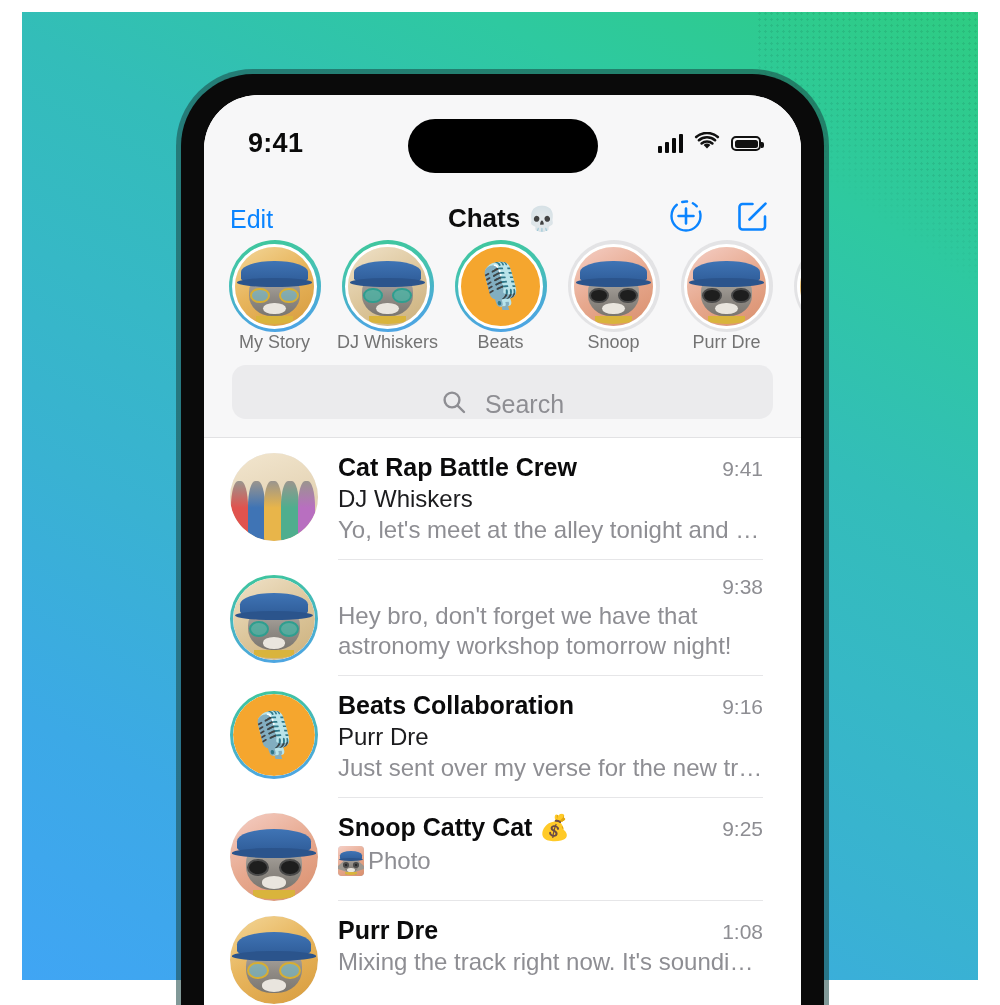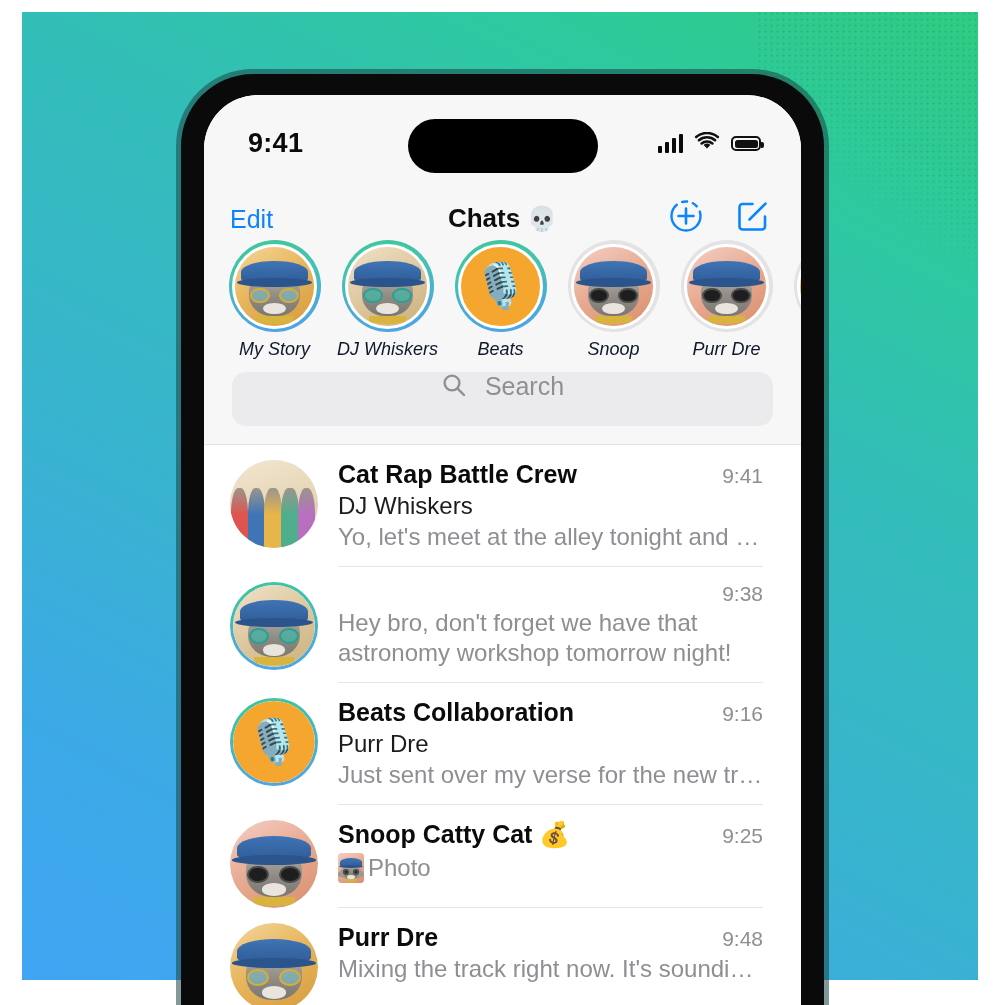--- a/index.html
+++ b/index.html
@@ -191,27 +191,25 @@
     border: 3px solid #ffffff;
     overflow: hidden;
     position: relative;
     display: flex;
     align-items: center;
     justify-content: center;
     font-size: 44px;
     background: #f1e7d4;
   }
   .story-name {
-    margin-top: 7px;
     font-size: 18px;
-    color: #0f172a;
+    color: #737373;
     white-space: nowrap;
     overflow: hidden;
     text-overflow: ellipsis;
-    font-style: italic;
   }
 
   
   .cat {
     position: absolute; inset: 0;
   }
   .cat .bg { position:absolute; inset:0; }
   .cat .head {
     position:absolute; left:18%; top:30%; width:64%; height:58%;
     background: linear-gradient(180deg,#b9b4ad 0%, #8f8a84 60%, #7a7670 100%);
@@ -259,21 +257,21 @@
 
   
   #search-wrap {
     padding: 4px 28px 18px;
   }
   #search-bar {
     height: 54px;
     background: #ebebed;
     border-radius: 14px;
     display: flex;
-    align-items: flex-start;
+    align-items: flex-end;
     justify-content: center;
     gap: 18px;
     cursor: text;
   }
   #search-placeholder {
     font-size: 25px;
     color: #8e8e93;
   }
 
   
@@ -645,21 +643,21 @@
                   <div class="brim"></div>
                   <div class="glass-l"></div>
                   <div class="glass-r"></div>
                   <div class="muzzle"></div>
                 </div>
               </div>
             </div>
             <div class="chat-body">
               <div class="chat-top">
                 <div class="chat-title"><span>Purr Dre</span></div>
-                <div class="chat-time">9:48</div>
+                <div class="chat-time">1:08</div>
               </div>
               <div class="chat-preview clamp">Mixing the track right now. It's sounding fire</div>
             </div>
           </div>
         </div>
 
     </div>
   </div>
 </div>
 

